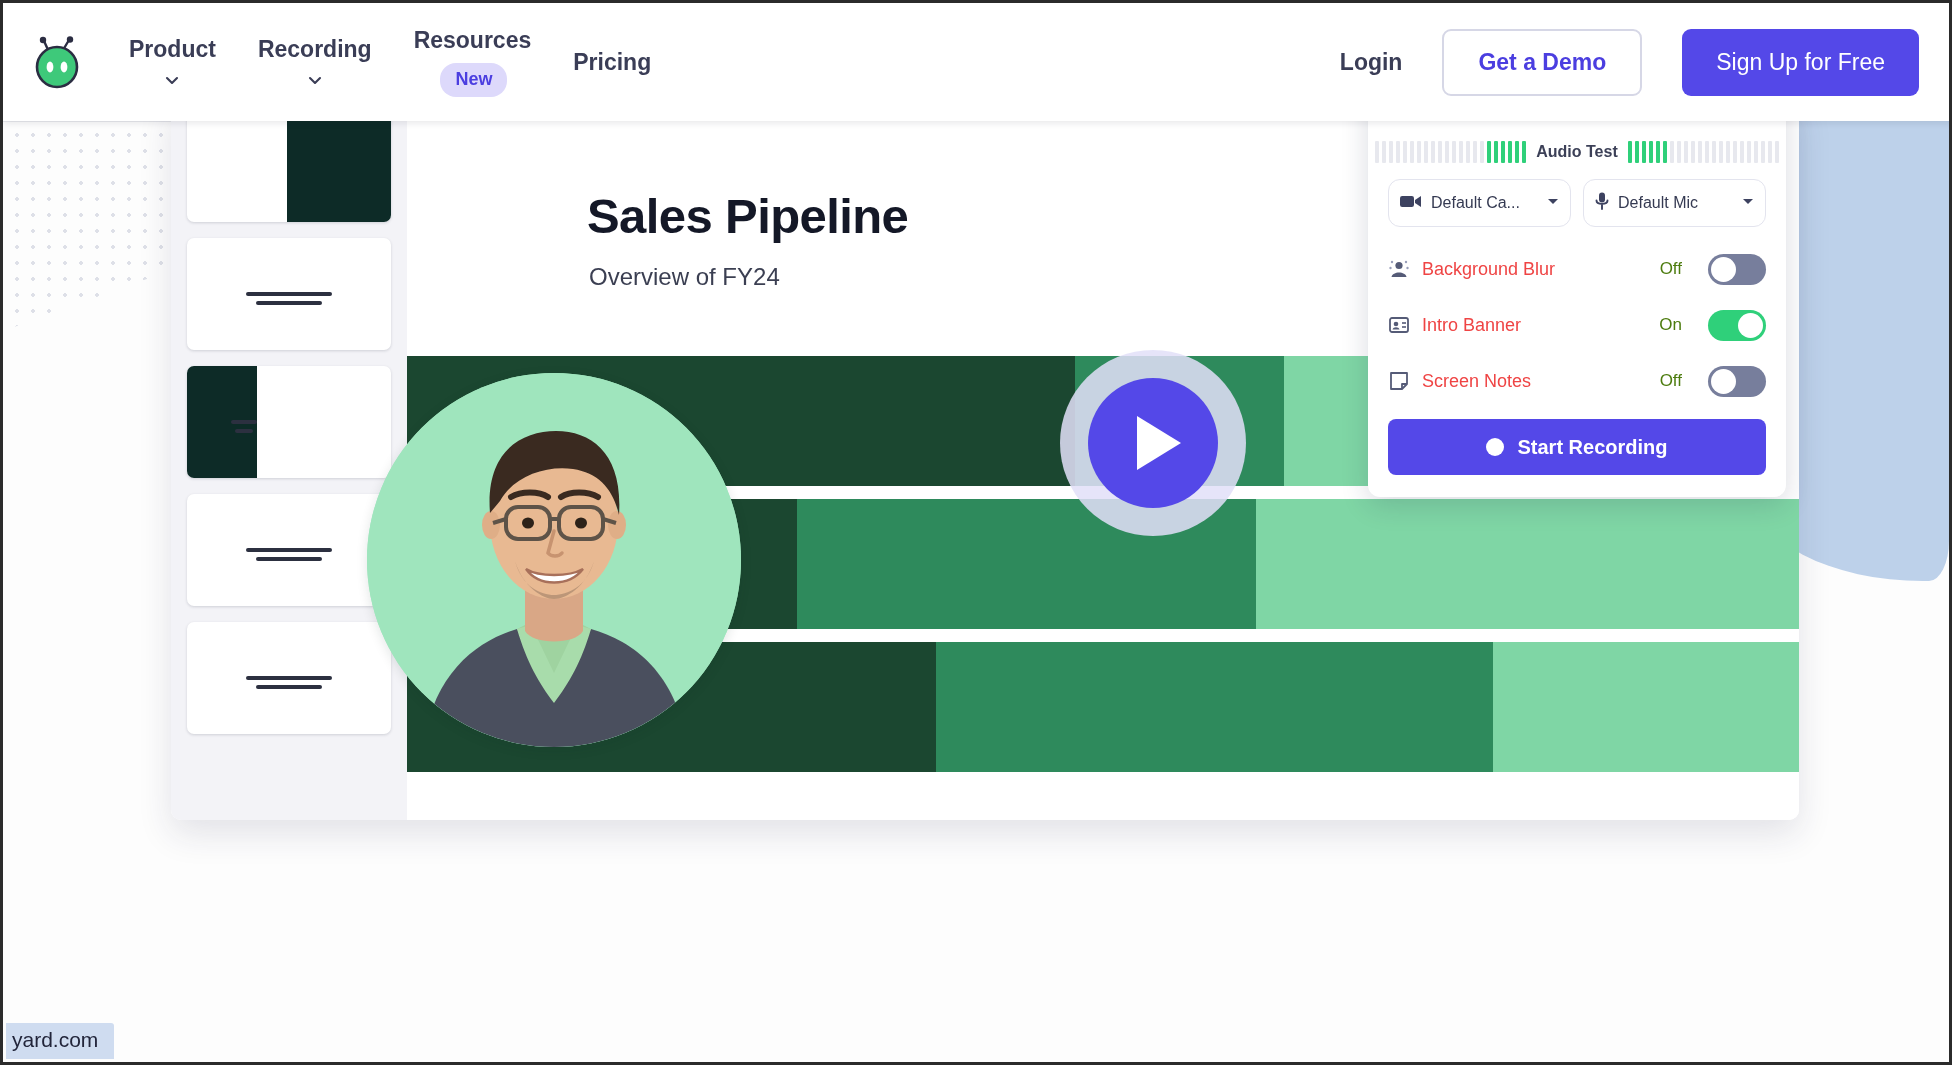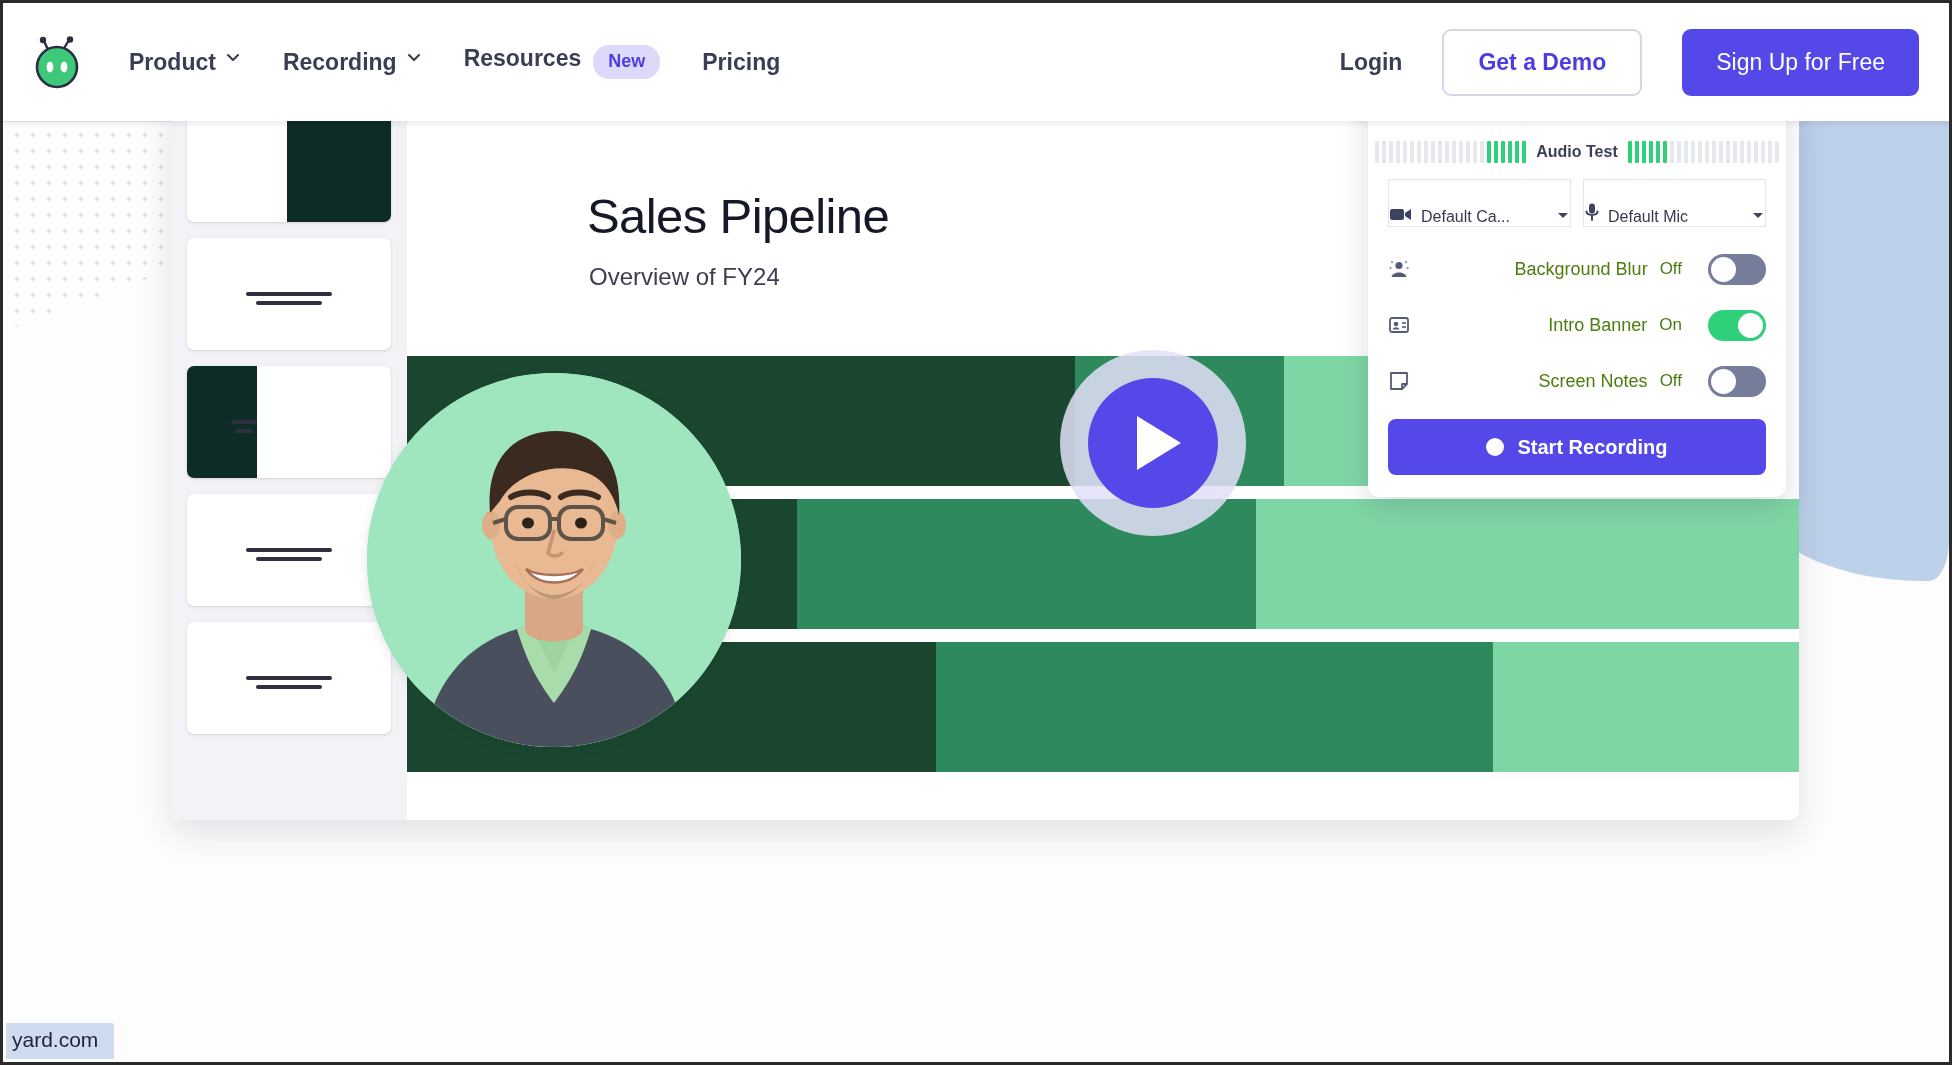--- a/index.html
+++ b/index.html
@@ -78,26 +78,27 @@
     font-size: 13px;
     vertical-align: super;
     font-weight: 600;
     color: #3c3f58;
     margin-left: 2px;
   }
 
   
   .nav-links { display: flex; align-items: center; gap: 42px; }
   .nav-link {
-    display: flex; gap: 9px;
+    display: flex; align-items: center; gap: 9px;
     font-size: 23px;
     font-weight: 600;
     color: #3a3d56;
     white-space: nowrap;
     cursor: pointer;
+    flex-direction: column;
   }
   .chev { display: inline-block; width: 16px; height: 16px; }
   .chev svg { display: block; }
   .badge-new {
     display: inline-flex; align-items: center; justify-content: center;
     background: #ddd9fb;
     color: #4b3ee0;
     font-size: 18px;
     font-weight: 700;
     border-radius: 16px;
@@ -195,21 +196,21 @@
   .slide-canvas {
     position: absolute;
     left: 236px; top: 0;
     right: 0; bottom: 0;
     background: #ffffff;
   }
   .slide-title {
     position: absolute;
     left: 180px; top: 90px;
     font-size: 49px;
-    font-weight: 400;
+    font-weight: 700;
     color: #141827;
     letter-spacing: -.6px;
   }
   .slide-sub {
     position: absolute;
     left: 182px; top: 165px;
     font-size: 24px;
     font-weight: 500;
     color: #3b3f52;
   }
@@ -313,40 +314,40 @@
   .meter i { display: block; width: 4px; height: 22px; border-radius: 1px; background: #e7e8ee; }
   .meter i.on { background: #2fd07a; }
   .audio-label {
     font-size: 16px; font-weight: 600; color: #3c4057; white-space: nowrap;
   }
 
   .device-row { display: flex; gap: 12px; margin-bottom: 14px; }
   .device {
     flex: 1;
     border: 1.5px solid #e3e4ee;
-    border-radius: 0;
+    border-radius: 12px;
     background: #fff;
     height: 48px;
-    display: flex; align-items: flex-end;
-    padding: 0 0;
+    display: flex; align-items: center;
+    padding: 0 10px;
     gap: 8px;
     cursor: pointer;
   }
   .device-name {
     font-size: 16px; color: #353a52; font-weight: 500;
     flex: 1; white-space: nowrap; overflow: hidden; text-overflow: ellipsis;
   }
 
   .opt-row {
     display: flex; align-items: center;
     height: 56px;
     gap: 12px;
   }
   .opt-icon { width: 22px; height: 22px; flex: 0 0 22px; }
-  .opt-label { font-size: 18px; color: #4d7c0f; font-weight: 500; flex: 1; text-align: right; }
+  .opt-label { font-size: 18px; color: #ef4444; font-weight: 500; flex: 1; }
   .opt-state { font-size: 17px; color: #4d7c0f; font-weight: 500; margin-right: 14px; }
   .toggle {
     width: 58px; height: 31px;
     border-radius: 16px;
     background: #777e9c;
     position: relative;
     cursor: pointer;
     flex: 0 0 58px;
   }
   .toggle.on { background: #2fd07a; }

